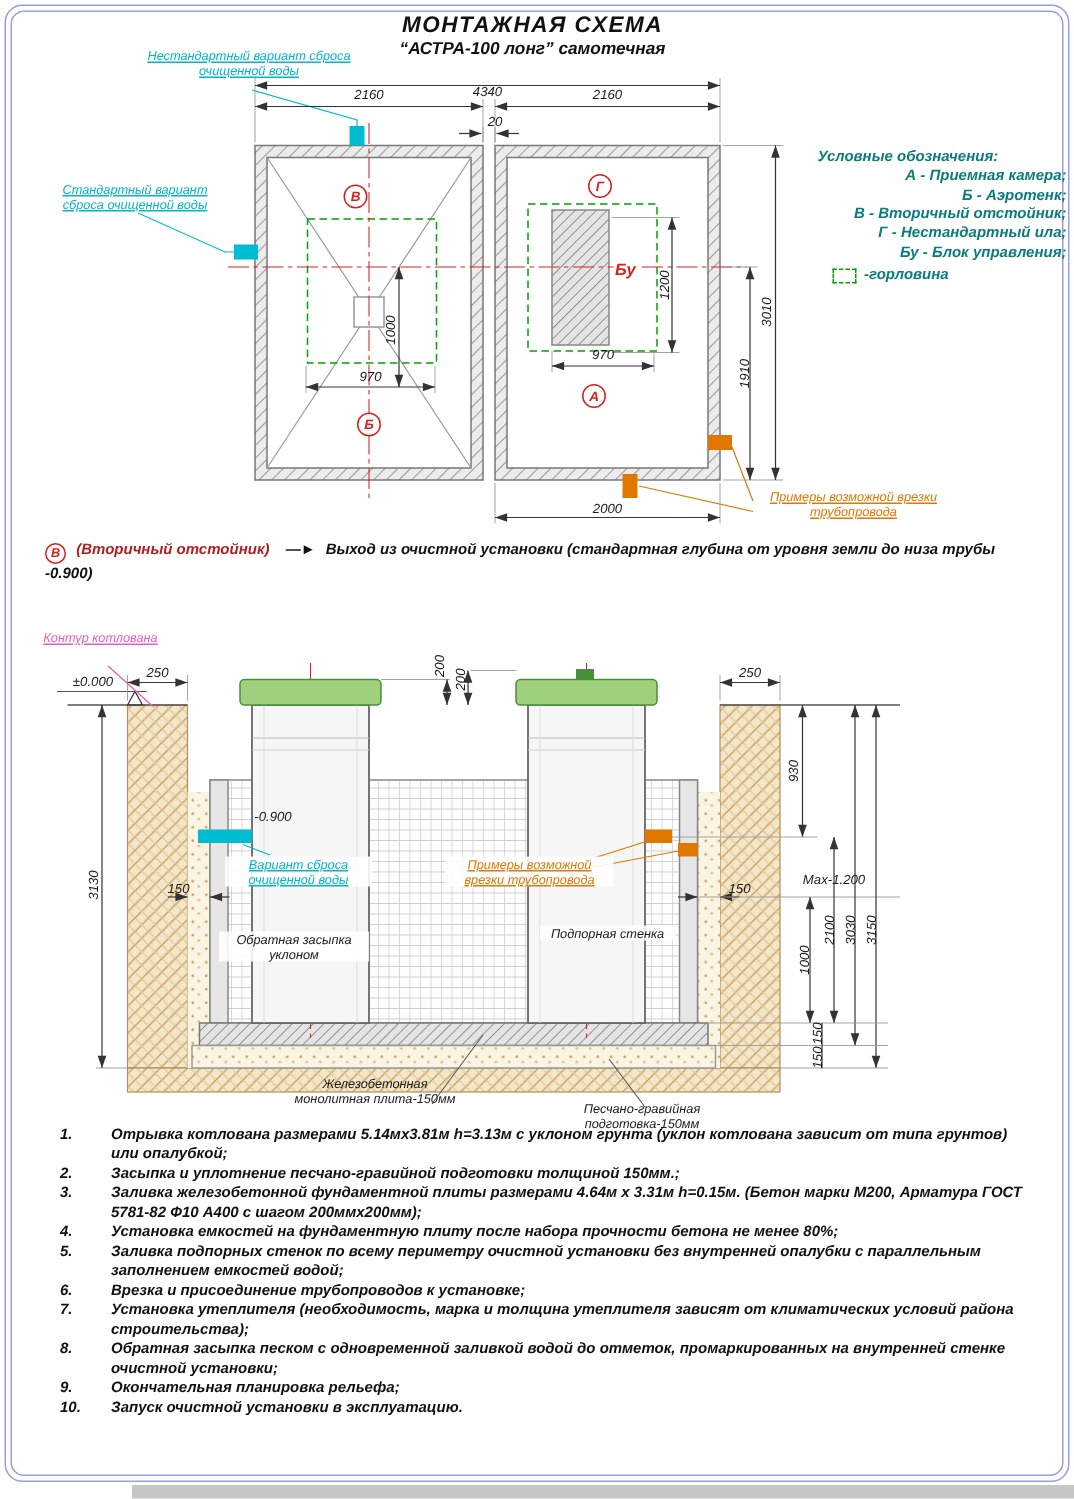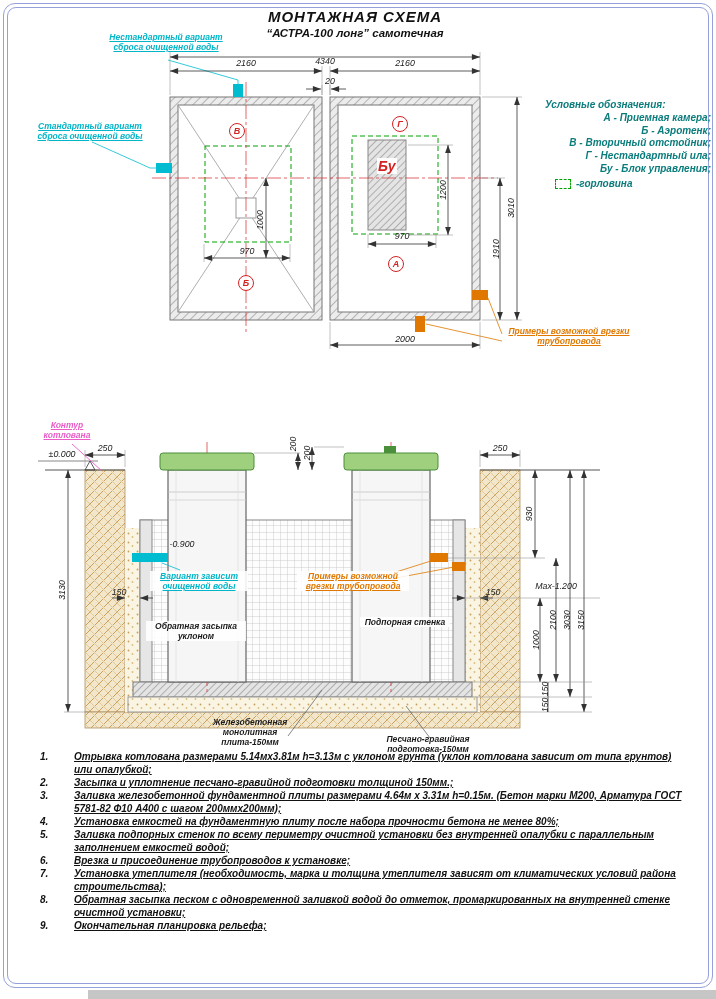--- a/index.html
+++ b/index.html
@@ -8,55 +8,55 @@
         font-family:"Liberation Sans","DejaVu Sans",sans-serif; color:#111;}
   .frame-outer {position:absolute; left:3px; top:3px; right:3px; bottom:11px;
         border:1px solid #96a0da; border-radius:12px; pointer-events:none;}
   .frame-inner {position:absolute; left:7px; top:7px; right:7px; bottom:15px;
         border:1px solid #96a0da; border-radius:9px; pointer-events:none;}
   svg.draw {position:absolute; left:0; top:0;}
   .t1 {position:absolute; left:140px; top:8px; width:430px; text-align:center;
        font-size:15px; font-weight:bold; font-style:italic; letter-spacing:1px;}
   .t2 {position:absolute; left:140px; top:27px; width:430px; text-align:center;
        font-size:11.5px; font-weight:bold; font-style:italic;}
-  .lbl {position:absolute; font-style:italic; font-weight:bold; text-align:center;
+  .lbl {position:absolute; font-style:italic; font-weight:normal; text-align:center;
         line-height:1.2; font-size:8.5px;}
   .cyan {color:#00b6c8; text-decoration:underline;}
   .orange {color:#e07800; text-decoration:underline;}
   .magenta {color:#ea5cc8; text-decoration:underline;}
   .blk {color:#1a1a1a;}
   .whitebg {background:rgba(255,255,255,0.88); padding:0 1px;}
   .dimtxt {position:absolute; font-size:8.8px; font-style:italic; color:#1a1a1a; text-align:center;}
   .rot {width:36px; height:12px; display:flex; align-items:center; justify-content:center;
         transform:rotate(-90deg);}
   .circ {position:absolute; width:16px; height:16px; border:1.5px solid #d42222; border-radius:50%;
          color:#d42222; font-size:9px; font-weight:bold; font-style:italic;
          display:flex; align-items:center; justify-content:center; background:rgba(255,255,255,0.85);}
-  .bu-lbl {position:absolute; color:#d42222; font-size:14px; font-weight:bold; font-style:italic;
-           background:rgba(255,255,255,0.92); padding:0 1px;}
+  .bu-lbl {position:absolute; color:#d42222; font-size:11px; font-weight:bold; font-style:italic;
+           background:rgba(255,255,255,0.92); padding:16px 1px;margin-left:32px;}
   .legend {position:absolute; left:545px; top:99px; width:166px; color:#0b7c7c;
            font-size:10px; font-style:italic; font-weight:bold; line-height:1.28;}
   .legend .litem {padding-left:10px;text-align:right;}
   .legend .row {display:flex; align-items:center; margin-top:2px; padding-left:10px;}
   .gbox {display:inline-block; width:16px; height:10px; border:1.5px dashed #00a400;
          margin-right:5px; flex:none;}
   .notes {position:absolute; left:30px; top:360px; width:664px; font-size:10px;
           font-style:italic; font-weight:bold; color:#111; line-height:1.32;}
   .notes p {margin-bottom:4px;}
   .ncirc {display:inline-flex; width:14px; height:14px; border:1.4px solid #d42222;
           border-radius:50%; color:#d42222; font-size:8.5px; align-items:center;
           justify-content:center; margin-right:4px; vertical-align:-2px;}
   .nname {color:#b02020; margin-right:4px;}
   .narrow {margin:0 4px; color:#111;}
   .worder {position:absolute; left:40px; top:750px; width:650px; font-size:10px;
            font-style:italic; font-weight:bold; color:#111; line-height:1.3;}
   .worder .wtitle {margin-bottom:3px;}
   .witem {display:flex;}
   .wnum {width:34px; flex:none;}
-  .wtext {flex:1;text-decoration:underline;}
+  .wtext {flex:1;}
   .bottombar {position:absolute; left:88px; top:990px; width:628px; height:9px; background:#c6c6c6;}
   .dimline {stroke:#333; stroke-width:0.8;}
   .extline {stroke:#999; stroke-width:0.6;}
   .cl {stroke:#d42222; stroke-width:0.7; stroke-dasharray:14 3 3 3;}
 </style>
 </head>
 <body>
 
 <svg class="draw" width="716" height="999" viewBox="0 0 716 999">
   <defs>
@@ -270,26 +270,32 @@
   <div class="litem">В - Вторичный отстойник;</div>
   <div class="litem">Г - Нестандартный ила;</div>
   <div class="litem">Бу - Блок управления;</div>
   <div class="row">
     <span class="gbox"></span>
     <span>-горловина</span>
   </div>
 </div>
 
 <div class="notes">
+  <p>
+    <span class="ncirc">В</span>
+    <span class="nname">(Вторичный отстойник)</span>
+    <span class="narrow">—►</span>
+    <span>Выход из очистной установки (стандартная глубина от уровня земли до низа трубы -0.900)</span>
+  </p>
 </div>
 
 <div class="lbl magenta" style="left:28px; top:420px; width:78px;">Контур котлована</div>
 <div class="dimtxt" style="left:38px; top:449px; width:48px;">±0.000</div>
 <div class="dimtxt" style="left:158px; top:539px; width:48px;">-0.900</div>
-<div class="lbl cyan whitebg" style="left:150px; top:571px; width:98px;">Вариант зависит очищенной воды</div>
+<div class="lbl cyan whitebg" style="left:150px; top:571px; width:98px;">Вариант сброса очищенной воды</div>
 <div class="lbl orange whitebg" style="left:297px; top:571px; width:112px;">Примеры возможной врезки трубопровода</div>
 <div class="lbl blk whitebg" style="left:146px; top:621px; width:100px;">Обратная засыпка уклоном</div>
 <div class="lbl blk whitebg" style="left:360px; top:617px; width:90px;">Подпорная стенка</div>
 <div class="lbl blk" style="left:194px; top:717px; width:112px;">Железобетонная монолитная плита-150мм</div>
 <div class="lbl blk" style="left:366px; top:734px; width:124px;">Песчано-гравийная подготовка-150мм</div>
 <div class="dimtxt" style="left:524px; top:581px; width:64px;">Max-1.200</div>
 
 <div class="dimtxt" style="left:86px; top:443px; width:38px;">250</div>
 <div class="dimtxt rot" style="left:275px; top:438px;">200</div>
 <div class="dimtxt rot" style="left:289px; top:447px;">200</div>
@@ -335,15 +341,19 @@
     <span class="wtext">Установка утеплителя (необходимость, марка и толщина утеплителя зависят от климатических условий района строительства);</span>
   </div>
   <div class="witem">
     <span class="wnum">8.</span>
     <span class="wtext">Обратная засыпка песком с одновременной заливкой водой до отметок, промаркированных на внутренней стенке очистной установки;</span>
   </div>
   <div class="witem">
     <span class="wnum">9.</span>
     <span class="wtext">Окончательная планировка рельефа;</span>
   </div>
+  <div class="witem">
+    <span class="wnum">10.</span>
+    <span class="wtext">Запуск очистной установки в эксплуатацию.</span>
+  </div>
 </div>
 
 <div class="bottombar"></div>
 
 </body></html>

